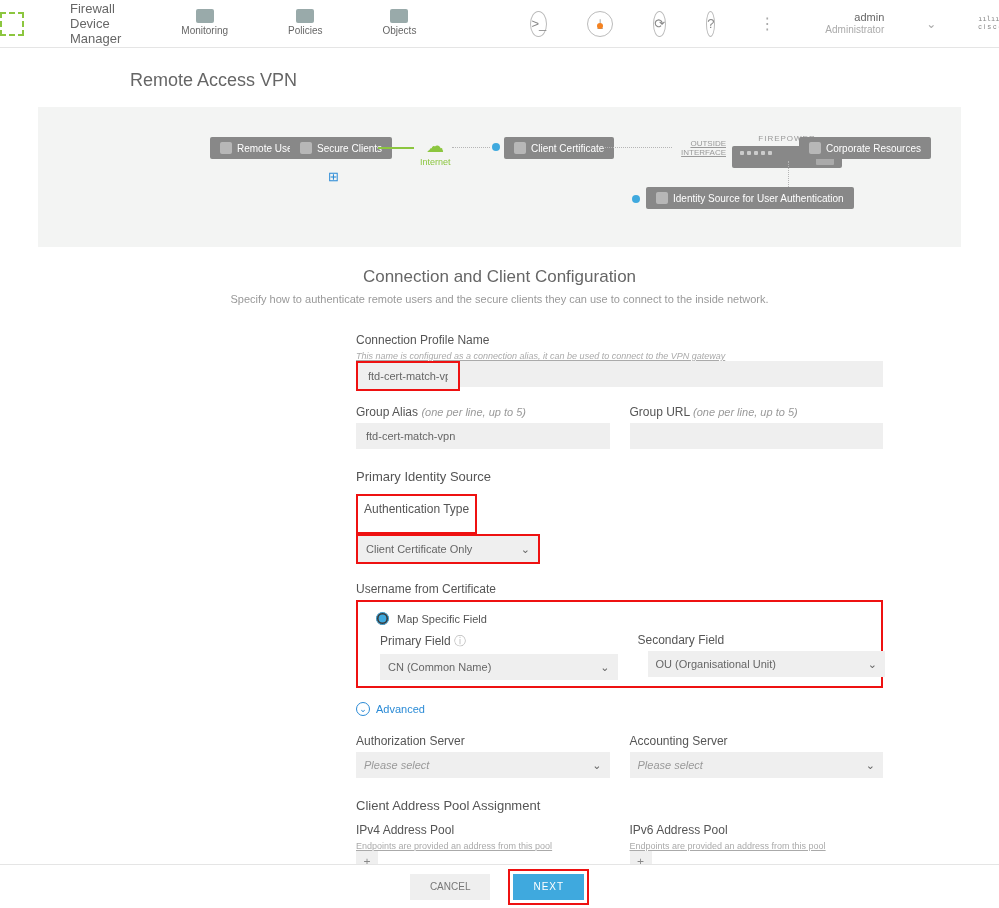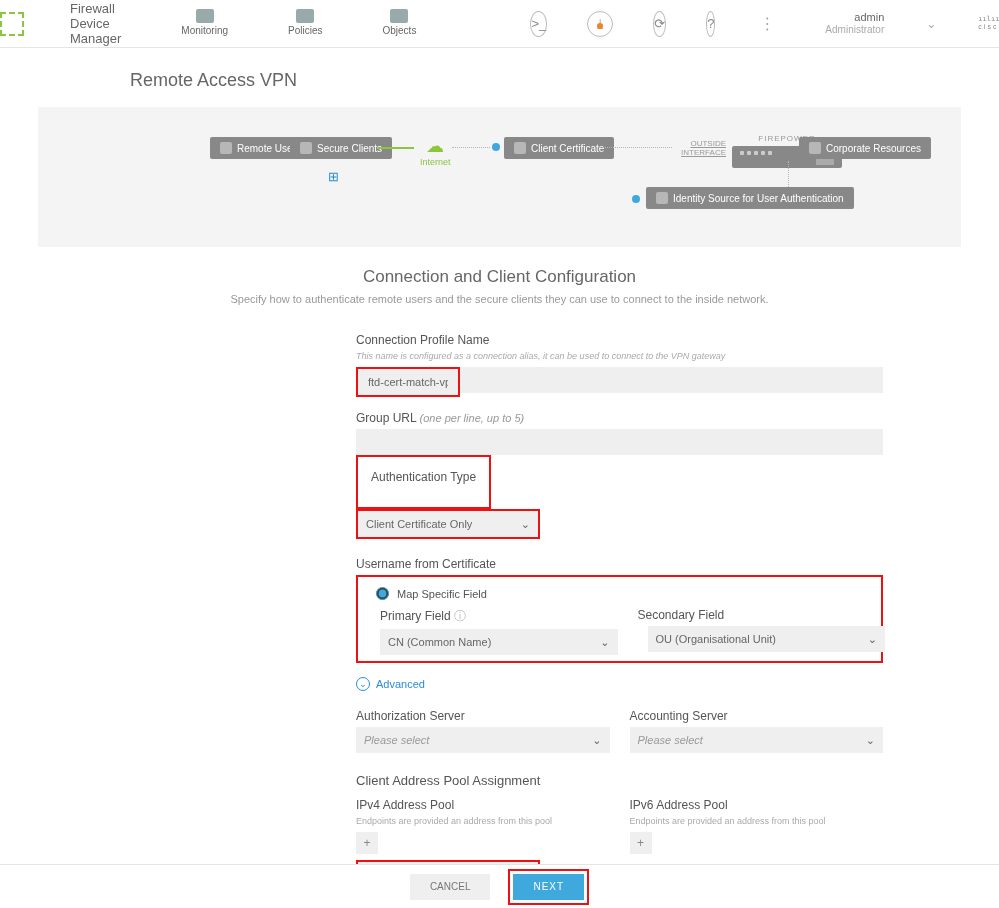--- a/index.html
+++ b/index.html
@@ -46,36 +46,36 @@
   .dashline{position:absolute;border-top:1px dotted #b5b5b5;top:40px;}
   .solidline{position:absolute;border-top:2px solid #8cc63f;top:40px;}
   .winicon{position:absolute;top:62px;left:290px;color:#2b8bd6;font-size:13px;}
   .bluedot{position:absolute;width:8px;height:8px;background:#3fa9de;border-radius:50%;}
   
   .content{padding:20px 0 80px 0;}
   h2.sect{font-size:17px;color:#666;font-weight:300;text-align:center;margin-bottom:6px;}
   .sub{font-size:11px;color:#999;text-align:center;margin-bottom:28px;}
   .form{padding-left:356px; padding-right:116px;}
   .lbl{font-size:12px;color:#555;margin-bottom:4px;}
-  .hint{font-size:9px;color:#aaa;font-style:italic;margin-bottom:6px;}
+  .hint{font-size:9px;color:#aaa;font-style:italic;text-decoration:underline;}
   .input{background:#efefef;border:none;height:26px;padding:0 10px;font-size:11px;color:#666;width:100%;}
   .row{display:flex;gap:20px;margin-top:14px;}
   .col{flex:1;}
   .muted{font-style:italic;color:#999;font-size:11px;}
   .sec-h{font-size:13px;color:#555;margin:20px 0 10px;}
   .sel{background:#efefef;border:none;height:26px;padding:0 8px;font-size:11px;color:#666;width:180px;display:flex;align-items:center;justify-content:space-between;}
   .radio{display:flex;align-items:center;gap:8px;font-size:11px;color:#555;margin:8px 16px;}
   .radio input{accent-color:#3fa9de;}
   .adv{color:#2b8bd6;font-size:11px;display:flex;align-items:center;gap:6px;margin:14px 0 18px;}
   .adv .cir{width:14px;height:14px;border:1px solid #2b8bd6;border-radius:50%;display:flex;align-items:center;justify-content:center;font-size:9px;}
   .plus{width:22px;height:22px;background:#efefef;display:flex;align-items:center;justify-content:center;color:#888;cursor:pointer;}
   .pool{background:#efefef;width:180px;height:22px;display:flex;align-items:center;font-size:10px;color:#666;padding:0 6px;gap:4px;}
   
   .hl{border:2px solid #e11;position:relative;display:inline-block;padding:0;}
-  .hl-pad{padding:13px;}
+  .hl-pad{padding:6px;}
   
   .footer{position:fixed;bottom:0;left:0;right:0;border-top:1px solid #e5e5e5;background:#fff;height:44px;display:flex;align-items:center;justify-content:center;gap:18px;}
   .btn{height:26px;padding:0 20px;font-size:10px;border:none;cursor:pointer;}
   .btn.cancel{background:#efefef;color:#777;}
   .btn.next{background:#3fa9de;color:#fff;letter-spacing:1px;}
   .hl-next{border:2px solid #e11;padding:3px;}
 </style>
 </head>
 <body>
 
@@ -194,25 +194,30 @@
     <div class="hint">This name is configured as a connection alias, it can be used to connect to the VPN gateway</div>
     <div style="display:flex;">
       <span class="hl">
         <input class="input" style="width: 100px;" value="ftd-cert-match-vpn">
       </span>
       <input class="input" style="flex: 1 1 0%;" disabled="">
     </div>
 
     <div class="row">
       <div class="col">
+        <div class="lbl"><span>Group Alias</span> <span class="muted">(one per line, up to 5)</span></div>
+        <input class="input" value="ftd-cert-match-vpn" style="">
+      </div>
+      <div class="col">
         <div class="lbl"><span>Group URL</span> <span class="muted">(one per line, up to 5)</span></div>
         <input class="input" style="">
       </div>
     </div>
 
+    <div class="sec-h">Primary Identity Source</div>
     <span class="hl hl-pad" style="display:inline-block;">
       <div class="lbl">Authentication Type</div>
       <div style="height:6px;"></div>
     </span><br>
     <span class="hl" style="display:inline-block;">
       <div class="sel">
           <span>Client Certificate Only</span>
           <span>⌄</span>
         </div>
     </span>

